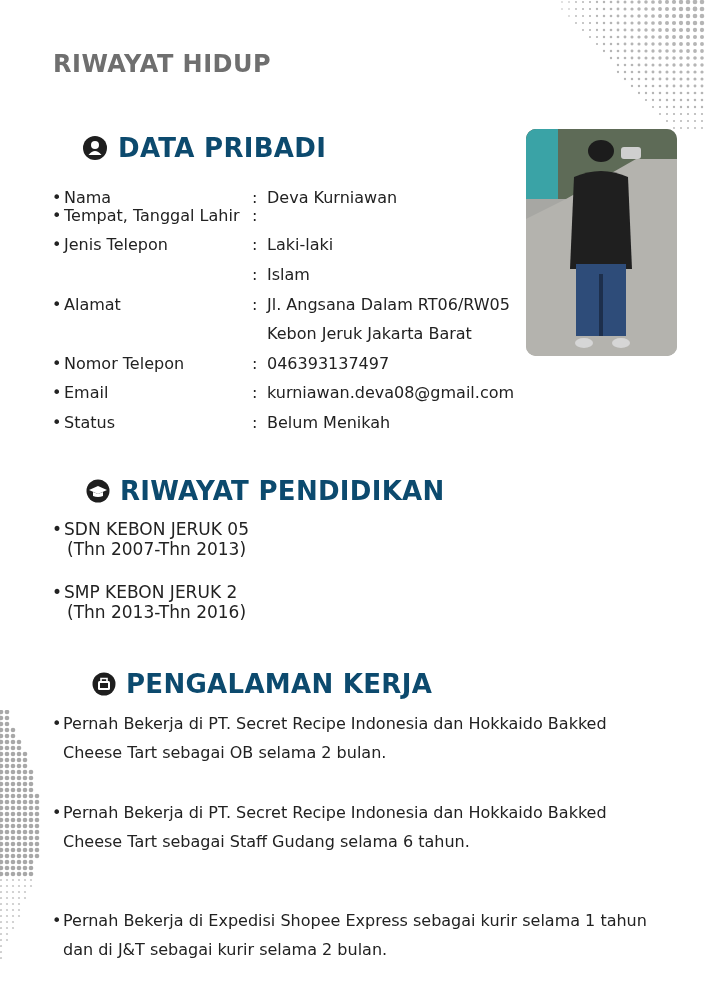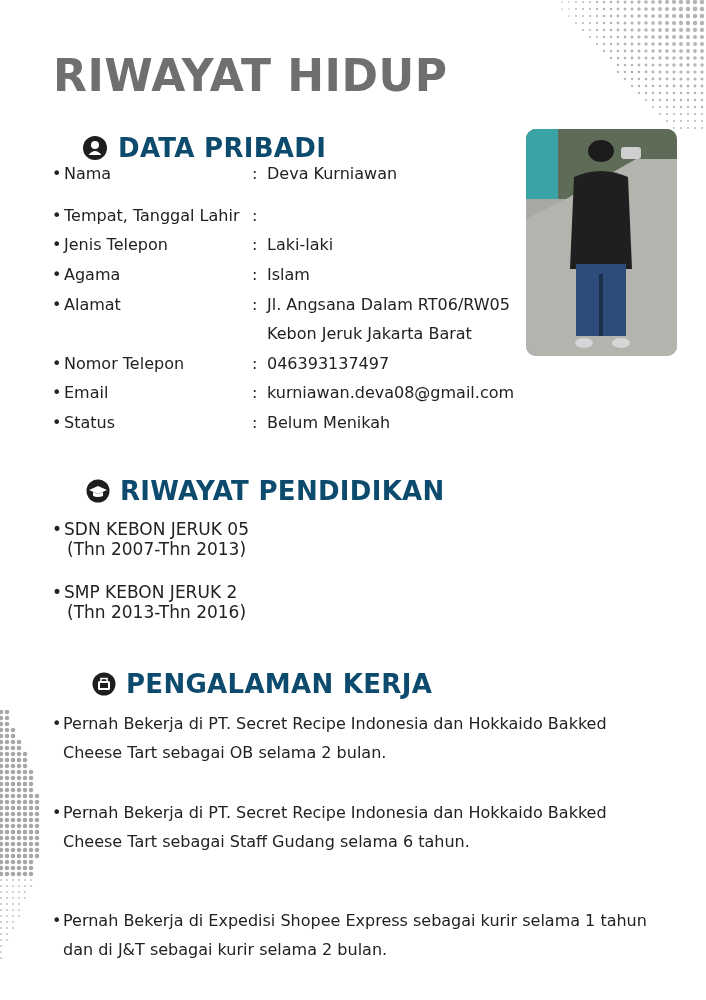--- a/index.html
+++ b/index.html
@@ -1,20 +1,20 @@
 <!DOCTYPE html>
 <html><head>
 <meta charset="utf-8">
 <style>
   html, body { margin:0; padding:0; }
   body { width:706px; height:1000px; background:#ffffff; position:relative; overflow:hidden;
          font-family:"DejaVu Sans", sans-serif; color:#222; }
   .dots { position:absolute; }
   .title { position:absolute; left:53px; top:50px; margin:0; font-family:"DejaVu Sans", sans-serif;
-           font-weight:bold; font-size:44px; letter-spacing:0.5px; color:#6f6f6f; }
+           font-weight:bold; font-size:24px; letter-spacing:0.5px; color:#6f6f6f; }
   .section-title { position:absolute; margin:10px; font-weight:bold; font-size:26px; color:#0c4a6e;
                    display:flex; align-items:center; gap:10px; letter-spacing:0.3px; }
   .section-title svg { display:block; }
   .row { position:absolute; left:52px; font-size:16px; line-height:20px; color:#222; }
   .row .bullet { display:inline-block; width:12px; }
   .lbl { position:absolute; left:0; width:200px; white-space:nowrap; }
   .colon { position:absolute; left:200px; }
   .val { position:absolute; left:215px; white-space:nowrap; }
   .photo { position:absolute; left:526px; top:129px; width:151px; height:227px; border-radius:10px;
            overflow:hidden; }
@@ -493,36 +493,35 @@
     <svg width="26" height="26" viewBox="0 0 26 26">
         <circle cx="13" cy="13" r="12" fill="#1e1e1e"></circle>
         <circle cx="13" cy="10" r="4" fill="#fff"></circle>
         <path d="M6.5 20 Q13 12 19.5 20 Z" fill="#fff"></path>
       </svg>
   </span>
   <span>DATA PRIBADI</span>
 </h2>
 
 <div id="personal-rows">
-    <div class="row" style="top: 164px; width: 470px; height: 20px;">
+    <div class="row" style="top: 188px; width: 470px; height: 20px;">
       <span class="lbl"><span class="bullet">•</span><span>Nama</span></span>
       <span class="colon">:</span>
       <span class="val">Deva Kurniawan</span>
     </div>
     <div class="row" style="top: 206px; width: 470px; height: 20px;">
       <span class="lbl"><span class="bullet">•</span><span>Tempat, Tanggal Lahir</span></span>
       <span class="colon">:</span>
     </div>
     <div class="row" style="top: 235px; width: 470px; height: 20px;">
       <span class="lbl"><span class="bullet">•</span><span>Jenis Telepon</span></span>
       <span class="colon">:</span>
       <span class="val">Laki-laki</span>
     </div>
     <div class="row" style="top: 265px; width: 470px; height: 20px;">
-      <span class="lbl"><span class="bullet">•</span><span>Agama</span></span>
       <span class="colon">:</span>
       <span class="val">Islam</span>
     </div>
     <div class="row" style="top: 295px; width: 470px; height: 50px;">
       <span class="lbl"><span class="bullet">•</span><span>Alamat</span></span>
       <span class="colon">:</span>
       <span class="val">Jl. Angsana Dalam RT06/RW05</span>
       <span class="val" style="top:29px">Kebon Jeruk Jakarta Barat</span>
     </div>
     <div class="row" style="top: 354px; width: 470px; height: 20px;">

